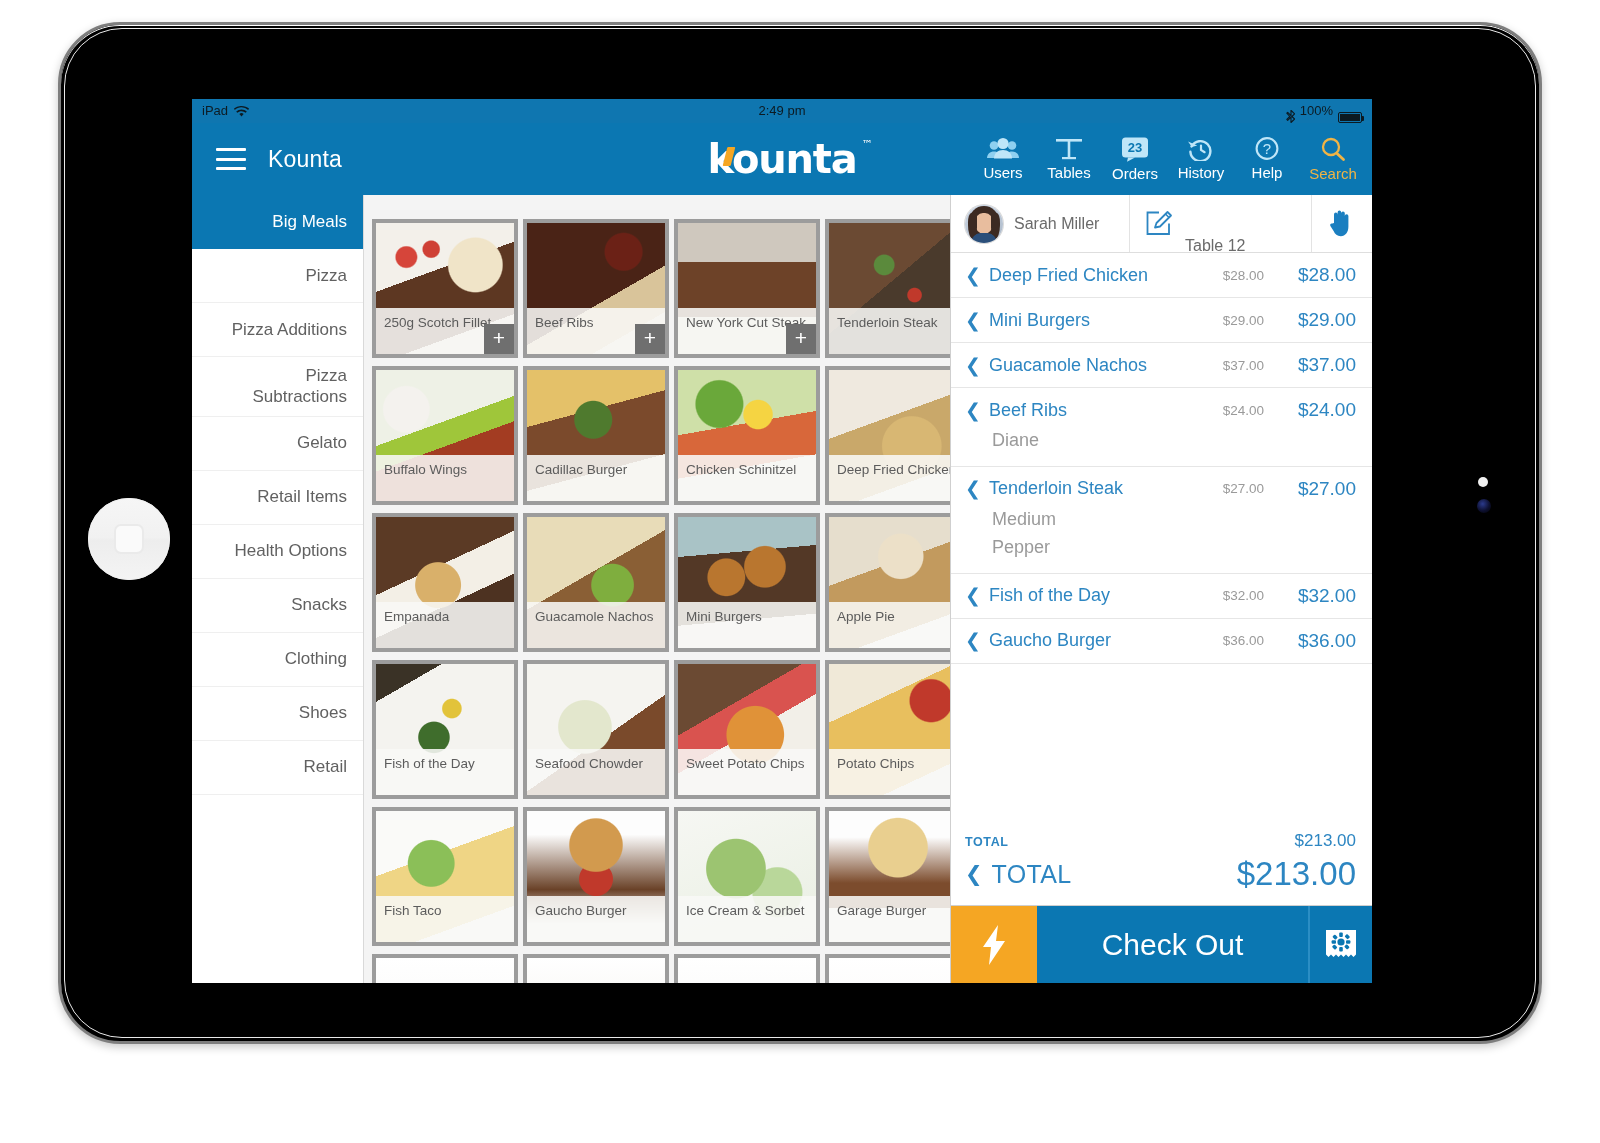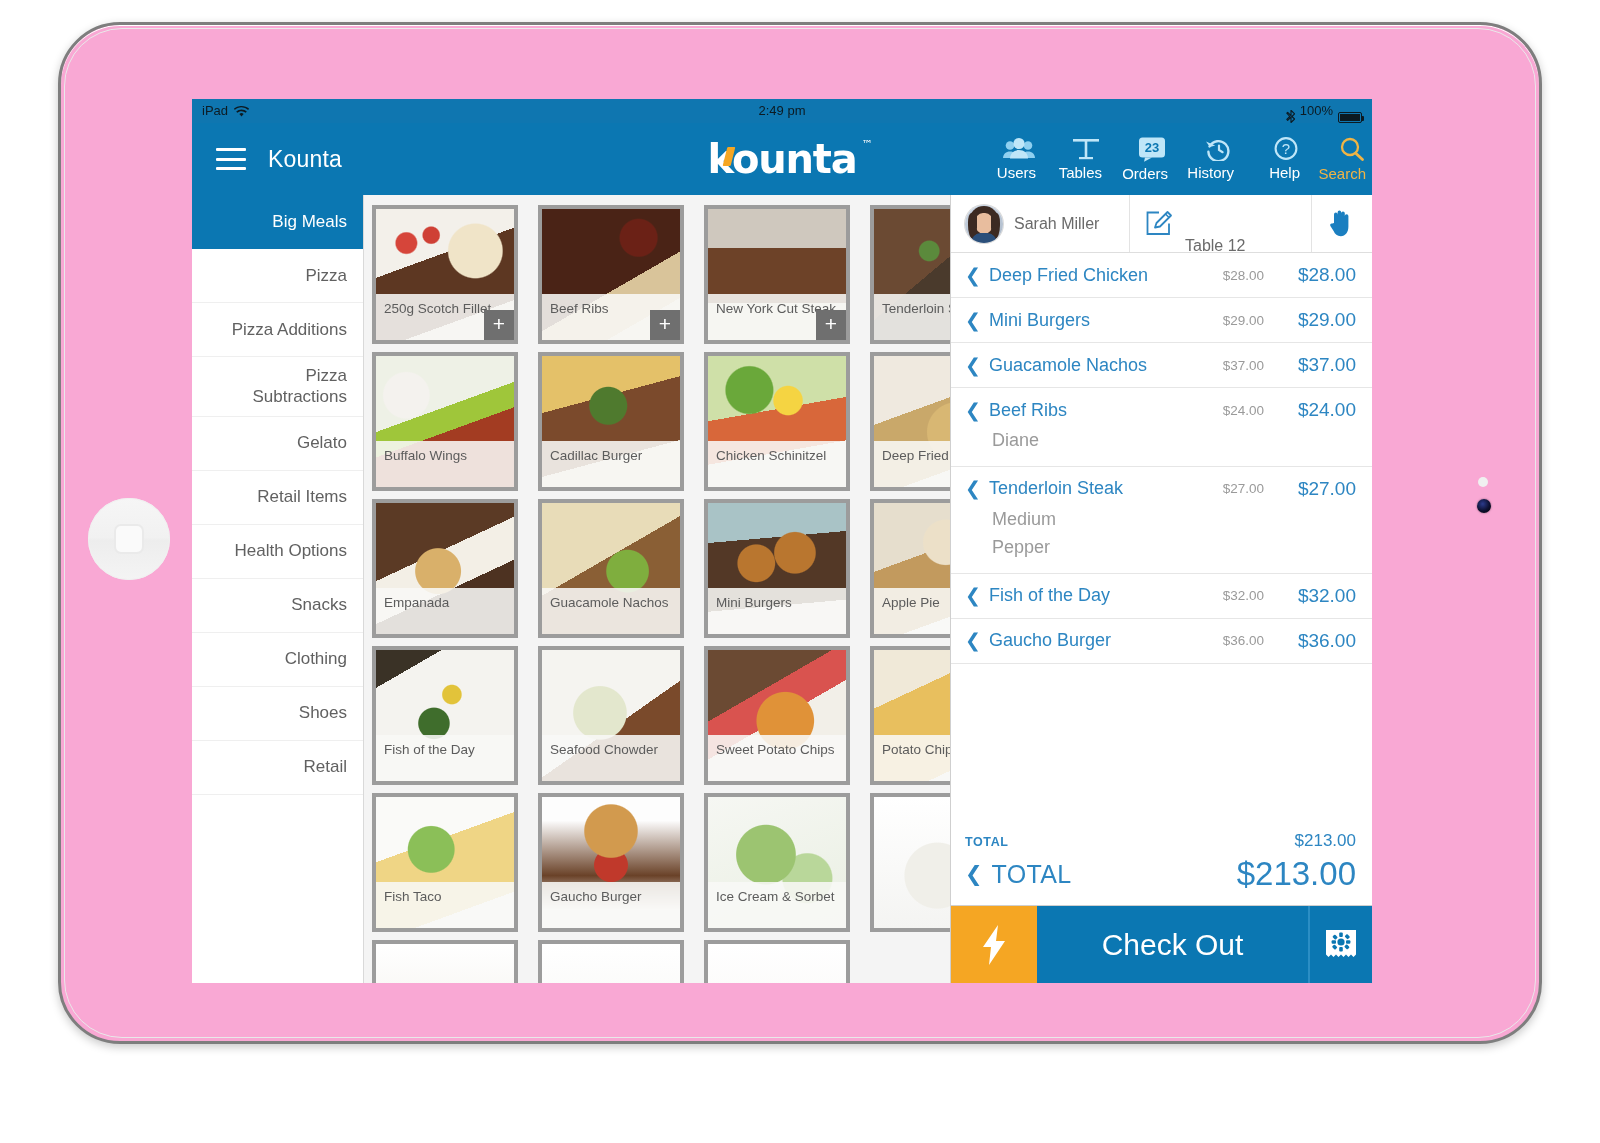--- a/index.html
+++ b/index.html
@@ -8,21 +8,21 @@
     background: #ffffff;
     font-family: "Liberation Sans", sans-serif;
     overflow: hidden;
   }
 
   
   #device {
     position: absolute;
     left: 58px; top: 22px;
     width: 1484px; height: 1022px;
-    background: #f9a8d4;
+    background: #000000;
     border-radius: 62px;
     border: 3px solid #7e7e7e;
     box-shadow: 0 3px 10px rgba(0,0,0,.22), inset 0 1px 0 #fff;
   }
   #device::before{
     content:""; position:absolute; inset:3px;
     border-radius:58px;
     border:1px solid #e9e9e9;
     pointer-events:none;
   }
@@ -86,21 +86,21 @@
   }
   #logo .word{ position:relative; color:#fff; font-size:40px; font-weight:700; letter-spacing:-1.2px; font-family:"DejaVu Sans", sans-serif;}
   #logo .slash{
     position:absolute; left:17px; top:11px; width:8px; height:19px;
     background:#f5a623; transform:skewX(-14deg); border-radius:1px;
   }
   #logo .tm{ position:absolute; right:-15px; top:2px; font-size:11px; font-weight:400; color:#fff;}
   #toolbar{ position:absolute; right:6px; top:0; height:72px; display:flex; align-items:center;}
   .tool{
     width:66px; height:72px; display:flex; flex-direction:column;
-    align-items:flex-end; justify-content:center; gap:3px; cursor:pointer;
+    align-items:center; justify-content:center; gap:3px; cursor:pointer;
   }
   .tool .lbl{ font-size:15px; color:#ffffff;}
   .tool.search .lbl{ color:#f0b445;}
   .tool svg{ display:block;}
 
   
   #body{ display:flex; height:788px; }
 
   
   #sidebar{
@@ -111,21 +111,21 @@
     min-height:54px; display:flex; align-items:center; justify-content:flex-end;
     padding:8px 16px; font-size:17px; color:#616161; text-align:right;
     border-bottom:1px solid #efefef; cursor:pointer; line-height:1.25;
   }
   .cat.active{ background:#0b77b2; color:#ffffff; border-bottom-color:#0b77b2;}
 
   
   #grid-wrap{ flex:1 1 auto; background:#f4f4f4; overflow:hidden; position:relative;}
   #grid{
     display:grid; grid-template-columns:repeat(4, 146px);
-    gap:8px 20px; padding:10px 0 0 8px;
+    gap:8px 5px; padding:24px 0 0 8px;
   }
   .tile{
     width:146px; height:139px; position:relative;
     border:4px solid #9c9c9c; background:#ffffff; overflow:hidden; cursor:pointer;
   }
   .tile .photo{ position:absolute; inset:0; background-size:cover; background-position:center;}
   .tile .caption{
     position:absolute; left:0; right:0; bottom:0; min-height:46px;
     background:rgba(248,248,246,.88); color:#5c5c5c; font-size:13.5px;
     padding:6px 8px; line-height:1.3;
@@ -400,20 +400,24 @@
               <div class="photo" style="background: radial-gradient(circle at 40% 40%, rgb(139, 191, 88) 0px, rgb(139, 191, 88) 20%, transparent 21%) 0% 0% / cover, linear-gradient(160deg, rgb(250, 250, 248) 0px, rgb(250, 250, 248) 36%, rgb(239, 213, 133) 36%, rgb(239, 213, 133) 80%, rgb(252, 252, 250) 80%);"></div>
               <div class="caption">Fish Taco</div>
             </div>
             <div class="tile">
               <div class="photo" style="background: radial-gradient(circle at 50% 26%, rgb(210, 154, 78) 0px, rgb(210, 154, 78) 22%, transparent 23%) 0% 0% / cover, radial-gradient(circle at 50% 52%, rgb(192, 57, 43) 0px, rgb(192, 57, 43) 17%, transparent 18%), linear-gradient(rgb(253, 253, 253) 0px, rgb(253, 253, 253) 18%, rgb(106, 66, 40) 60%, rgb(251, 251, 251) 86%);"></div>
               <div class="caption">Gaucho Burger</div>
             </div>
             <div class="tile">
               <div class="photo" style="background: radial-gradient(circle at 42% 44%, rgb(156, 196, 113) 0px, rgb(156, 196, 113) 27%, transparent 28%) 0% 0% / cover, radial-gradient(circle at 72% 62%, rgb(185, 215, 154) 0px, rgb(185, 215, 154) 19%, transparent 20%), linear-gradient(160deg, rgb(246, 247, 243), rgb(233, 239, 226));"></div>
               <div class="caption">Ice Cream &amp; Sorbet</div>
+            </div>
+            <div class="tile">
+              <div class="photo" style="background: radial-gradient(circle at 50% 28%, rgb(233, 207, 143) 0px, rgb(233, 207, 143) 25%, transparent 26%) 0% 0% / cover, linear-gradient(rgb(253, 253, 253) 0px, rgb(253, 253, 253) 20%, rgb(124, 76, 45) 55%, rgb(124, 76, 45) 74%, rgb(251, 251, 251) 74%);"></div>
+              <div class="caption">Garage Burger</div>
             </div>
             <div class="tile">
               <div class="photo" style="background: radial-gradient(circle at 46% 60%, rgb(240, 239, 233) 0px, rgb(240, 239, 233) 30%, transparent 31%) 0% 0% / cover, linear-gradient(rgb(255, 255, 255), rgb(244, 244, 242));"></div>
             </div>
             <div class="tile">
               <div class="photo" style="background: radial-gradient(circle at 50% 70%, rgb(192, 138, 74) 0px, rgb(192, 138, 74) 28%, transparent 29%) 0% 0% / cover, linear-gradient(rgb(255, 255, 255), rgb(239, 236, 229));"></div>
             </div>
             <div class="tile">
               <div class="photo" style="background: radial-gradient(circle at 58% 66%, rgb(228, 231, 208) 0px, rgb(228, 231, 208) 24%, transparent 25%) 0% 0% / cover, radial-gradient(circle at 28% 60%, rgb(185, 142, 84) 0px, rgb(185, 142, 84) 13%, transparent 14%), linear-gradient(rgb(255, 255, 255), rgb(243, 243, 241));"></div>
             </div>

